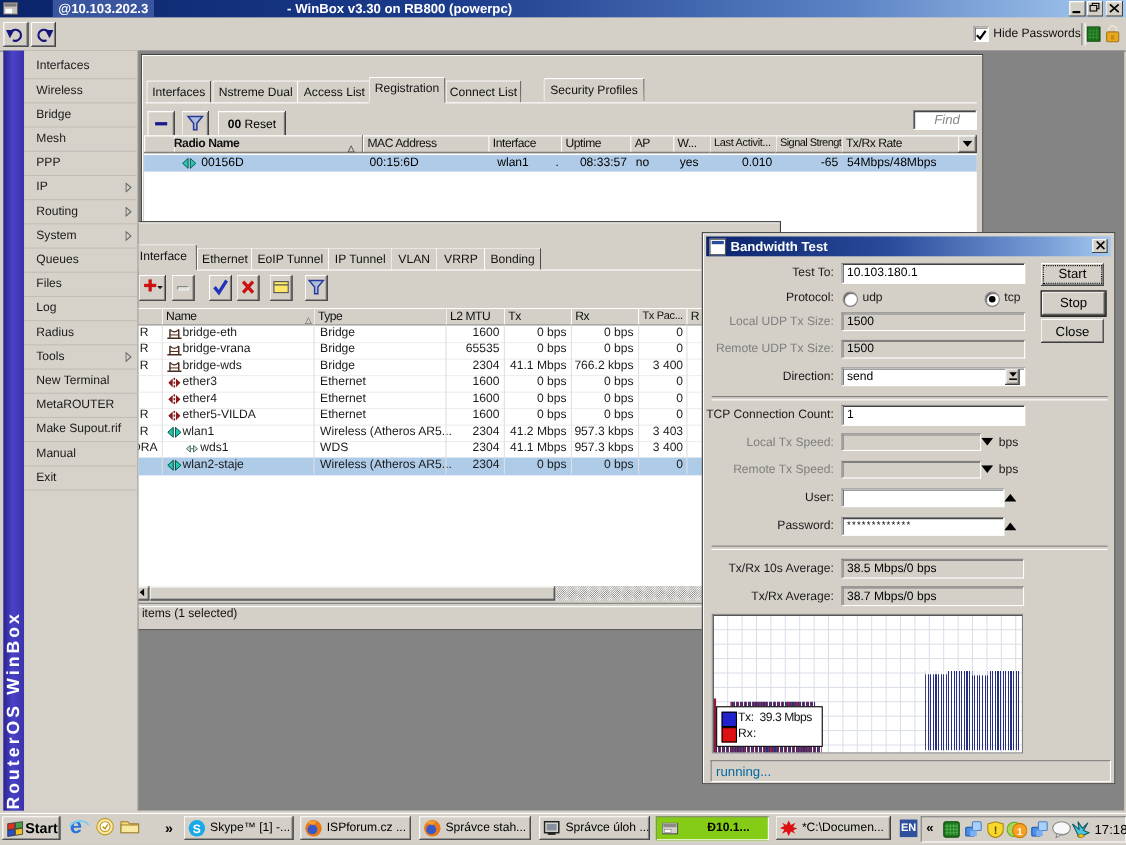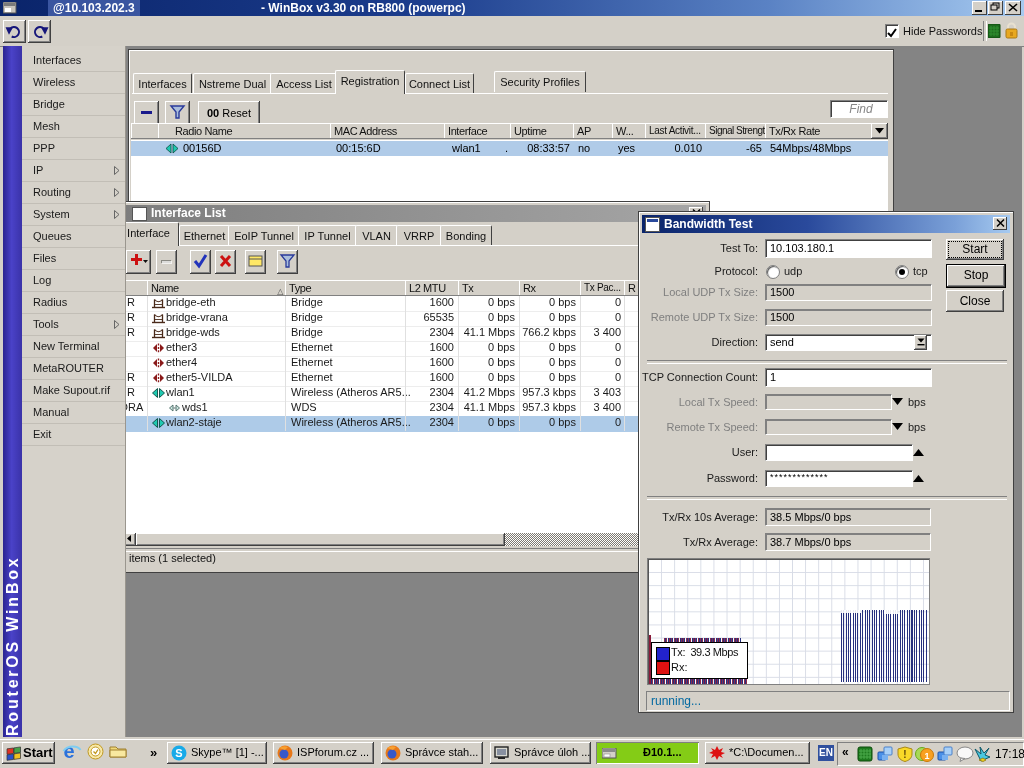--- a/index.html
+++ b/index.html
@@ -145,21 +145,21 @@
   <div class="btn" style="left:5px;top:51px;width:25px;height:25px;"><svg width="23" height="23">
             <rect x="6" y="10" width="11" height="3" fill="#1a1a8c"></rect>
           </svg></div>
   <div class="btn" style="left:36px;top:51px;width:25px;height:25px;"><svg width="23" height="23">
             <path d="M5 5 H18 L13 11 V17 H10 V11 Z" fill="#aabedc" stroke="#2a3a9a" stroke-width="1.4"></path>
           </svg></div>
   <div class="btn" style="left:69px;top:51px;width:62px;height:25px;line-height:25px;font-size:11px;"><b>00</b> Reset</div>
   <div class="fld" style="left:701px;top:50px;width:52px;height:16px;color:#888;font-style:italic;font-size:12px;line-height:16px;text-align:center;">Find</div>
 
   <div class="th" style="left:2px;top:73px;width:27px;height:16px;"></div>
-  <div class="th" style="left:29px;top:73px;width:172px;height:16px;padding-left:17px;">Radio Name<span style="position:absolute;right:8px;top:4px;font-size:8px;color:#555;">△</span></div>
+  <div class="th" style="left:29px;top:73px;width:172px;height:16px;padding-left:0;font-weight:bold;">Radio Name<span style="position:absolute;right:8px;top:4px;font-size:8px;color:#555;">△</span></div>
   <div class="th" style="left:201px;top:73px;width:114px;height:16px;">MAC Address</div>
   <div class="th" style="left:315px;top:73px;width:66px;height:16px;">Interface</div>
   <div class="th" style="left:381px;top:73px;width:63px;height:16px;">Uptime</div>
   <div class="th" style="left:444px;top:73px;width:39px;height:16px;">AP</div>
   <div class="th" style="left:483px;top:73px;width:33px;height:16px;">W...</div>
   <div class="th" style="left:516px;top:73px;width:60px;height:16px;font-size:10px;letter-spacing:-0.3px;">Last Activit...</div>
   <div class="th" style="left:576px;top:73px;width:60px;height:16px;font-size:10px;letter-spacing:-0.5px;">Signal Strengt...</div>
   <div class="th" style="left:636px;top:73px;width:106px;height:16px;">Tx/Rx Rate</div>
   <div class="btn" style="left:742px;top:73px;width:17px;height:16px;"><svg width="9" height="6" style="margin-top:5px">
             <path d="M0 0 H9 L4.5 5.5 Z" fill="#000"></path>
@@ -177,25 +177,20 @@
     <span class="abs" style="left:381px;top:1px;width:58px;text-align:right;">08:33:57</span>
     <span class="abs" style="left:447px;top:1px;">no</span>
     <span class="abs" style="left:487px;top:1px;">yes</span>
     <span class="abs" style="left:516px;top:1px;width:55px;text-align:right;">0.010</span>
     <span class="abs" style="left:576px;top:1px;width:55px;text-align:right;">-65</span>
     <span class="abs" style="left:639px;top:1px;">54Mbps/48Mbps</span>
   </div>
 </div>
 
 <div class="win" id="il" style="left:-8px;top:155px;width:590px;height:370px;">
-  <div class="wt-title t-inactive"><div class="wicon" style="left:10px;"></div><span style="margin-left:29px;">Interface List</span>
-    <div class="xbtn" style="right:3px;"><svg width="9" height="8" style="margin-top:2px">
-              <path d="M1 0.5 L8 7.5 M8 0.5 L1 7.5" stroke="#000" stroke-width="1.5"></path>
-            </svg></div>
-  </div>
   <div class="tab on" style="left:-1px;top:20px;width:59px;">Interface</div>
   <div class="tab" style="left:60px;top:23px;width:49px;">Ethernet</div>
   <div class="tab" style="left:109px;top:23px;width:70px;">EoIP Tunnel</div>
   <div class="tab" style="left:179px;top:23px;width:57px;">IP Tunnel</div>
   <div class="tab" style="left:236px;top:23px;width:41px;">VLAN</div>
   <div class="tab" style="left:277px;top:23px;width:44px;">VRRP</div>
   <div class="tab" style="left:321px;top:23px;width:50px;">Bonding</div>
   <div class="tabline" style="left:58px;top:43px;width:530px;"></div>
   <div class="btn" style="left:7px;top:48px;width:25px;height:24px;"><svg width="23" height="22">
             <rect x="8" y="4" width="3" height="11" fill="#cc1111"></rect>

